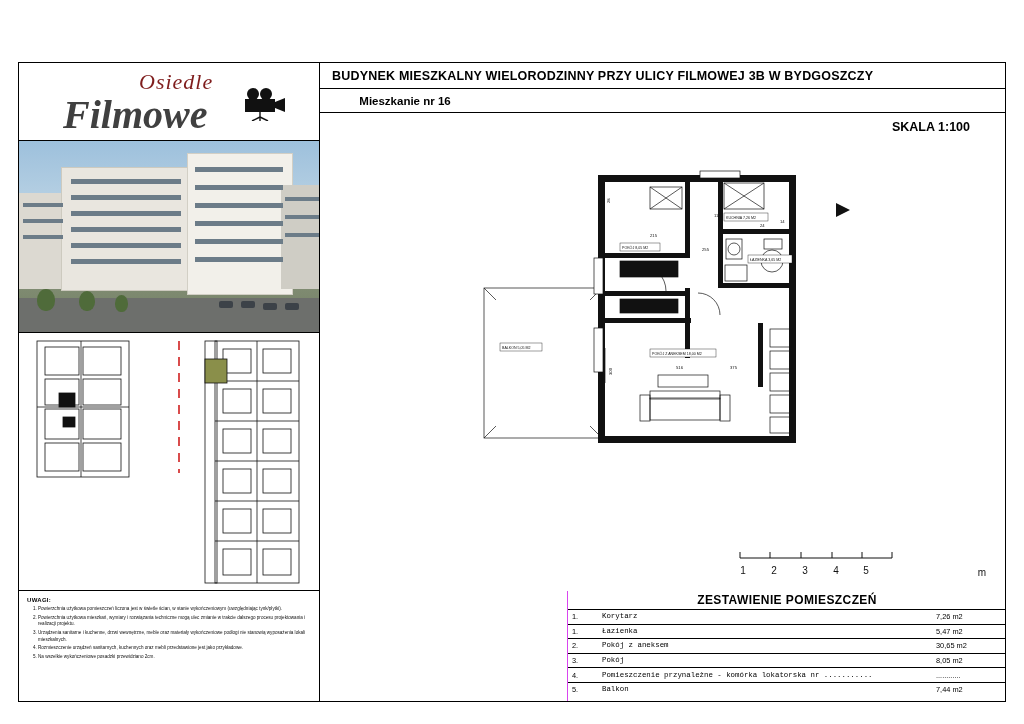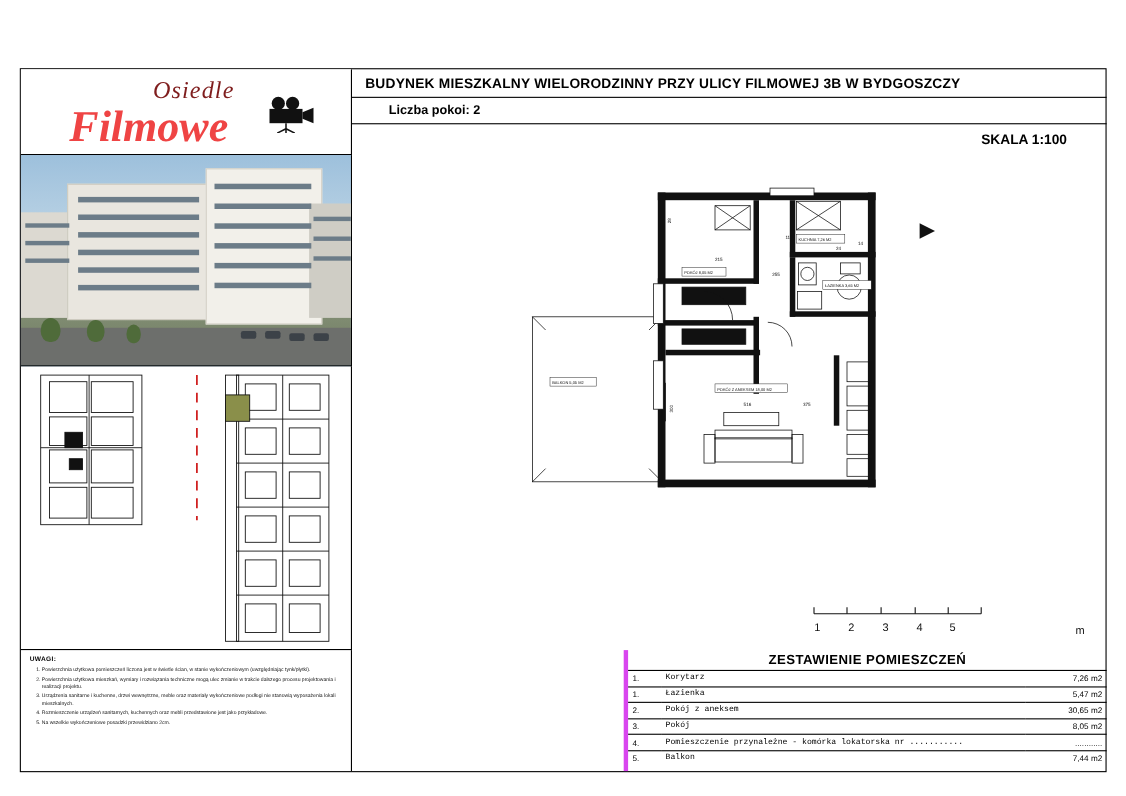--- a/index.html
+++ b/index.html
@@ -6,21 +6,21 @@
   body{width:1024px;height:724px;font-family:"Liberation Sans",sans-serif;color:#000;}
   #sheet{position:relative;width:1024px;height:724px;background:#fff;}
 
   
   .frame{position:absolute;left:18px;top:62px;width:988px;height:640px;border:1px solid #000;box-sizing:border-box;}
 
   
   .logo-box{position:absolute;left:19px;top:63px;width:301px;height:78px;border-bottom:1px solid #000;border-right:1px solid #000;box-sizing:border-box;background:#fff;}
   .logo-wrap{position:relative;width:100%;height:100%;}
   .logo-osiedle{position:absolute;left:120px;top:6px;font-family:"Liberation Serif",serif;font-style:italic;font-size:22px;letter-spacing:1px;color:#7f1d1d;}
-  .logo-filmowe{position:absolute;left:44px;top:28px;font-family:"Liberation Serif",serif;font-style:italic;font-weight:bold;font-size:40px;color:#ef4444;}
+  .logo-filmowe{position:absolute;left:44px;top:28px;font-family:"Liberation Serif",serif;font-style:italic;font-weight:bold;font-size:40px;color:#404040;}
   .cam{position:absolute;left:222px;top:24px;width:46px;height:34px;}
 
   .photo{position:absolute;left:19px;top:141px;width:301px;height:192px;border-bottom:1px solid #000;border-right:1px solid #000;box-sizing:border-box;overflow:hidden;background:#8fa9bf;}
   .sky{position:absolute;left:0;top:0;width:100%;height:62%;background:linear-gradient(#9dc0dc,#cfe0ea);}
   .ground{position:absolute;left:0;top:58%;width:100%;height:42%;background:linear-gradient(#8d9a7e,#6f7a62);}
   .bldgA{position:absolute;left:42px;top:26px;width:130px;height:122px;background:#e9e6df;border:1px solid #cdcabf;}
   .bldgB{position:absolute;left:168px;top:12px;width:104px;height:140px;background:#f2f0ea;border:1px solid #d2cfc5;}
   .bldgC{position:absolute;left:0px;top:52px;width:48px;height:96px;background:#dcd9d1;}
   .bldgD{position:absolute;left:262px;top:44px;width:42px;height:104px;background:#cfcdc5;}
   .win{position:absolute;background:#6c7c88;}
@@ -46,27 +46,27 @@
   .ic1{width:135px;} .ic2{width:170px;} .ic3{width:150px;} .ic4{flex:1;}
 
   .scale{position:absolute;left:320px;top:113px;width:686px;height:30px;box-sizing:border-box;}
   .scale span{position:absolute;right:36px;top:7px;font-size:12.5px;font-weight:bold;}
 
   
   .plan{position:absolute;left:320px;top:143px;width:686px;height:448px;box-sizing:border-box;overflow:hidden;}
   .ruler{position:absolute;left:320px;top:548px;width:686px;height:44px;}
 
   
-  .zest{position:absolute;left:567px;top:591px;width:439px;height:110px;border-left:4px solid #d946ef;box-sizing:border-box;}
+  .zest{position:absolute;left:567px;top:591px;width:439px;height:110px;border-left:1px solid #d946ef;box-sizing:border-box;}
   .zest-title{height:19px;display:flex;align-items:center;justify-content:center;font-size:12px;font-weight:bold;border-bottom:1px solid #000;box-sizing:border-box;letter-spacing:.4px;}
   table.rooms{width:100%;border-collapse:collapse;font-size:7.4px;}
   table.rooms td{padding:1px 4px;height:11.6px;line-height:11px;border-bottom:1px solid #000;}
   table.rooms tr:last-child td{border-bottom:none;}
   td.num{width:22px;text-align:left;}
-  td.area{width:66px;text-align:right;}
+  td.area{width:66px;text-align:left;}
   td.nm{text-align:left;font-family:Liberation Mono, monospace;}
 </style>
 </head>
 <body>
 
 <div id="sheet">
   <div class="frame"></div>
 
   <div class="logo-box">
     <div class="logo-wrap">
@@ -174,21 +174,21 @@
       <li>Rozmieszczenie urządzeń sanitarnych, kuchennych oraz mebli przedstawione jest jako przykładowe.</li>
       <li>Na wszelkie wykończeniowe posadzki przewidziano 2cm.</li>
     </ol>
   </div>
 
   <div class="title-bar">
     <span>BUDYNEK MIESZKALNY WIELORODZINNY PRZY ULICY FILMOWEJ 3B W BYDGOSZCZY</span>
   </div>
 
   <div class="info-bar">
-    <div class="info-cell ic3">Liczba pokoi: 2</div>
+    <div class="info-cell ic2">Mieszkanie nr 16</div>
   </div>
 
   <div class="scale">
     <span>SKALA 1:100</span>
   </div>
 
   <div class="plan">
     <svg width="686" height="448" viewBox="0 0 686 448">
 
       <g fill="#111">

